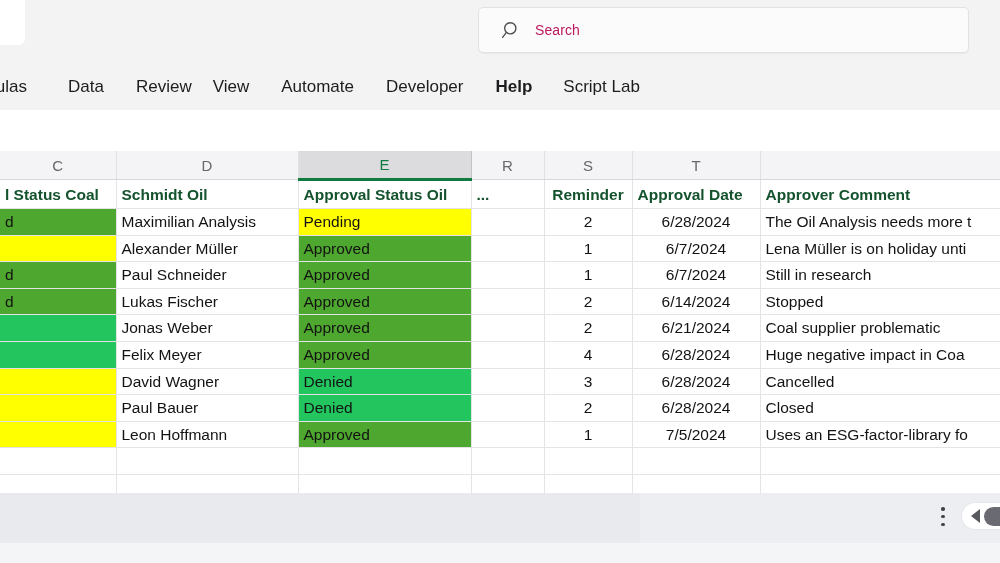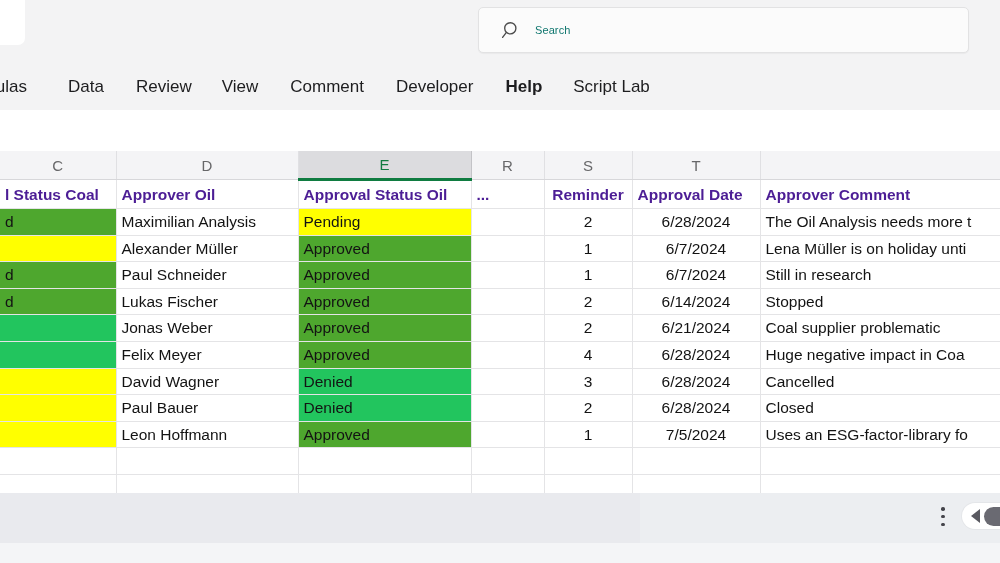--- a/index.html
+++ b/index.html
@@ -39,22 +39,22 @@
     display: flex; align-items: center;
   }
   .search-icon {
     width: 22px; height: 22px;
     margin-left: 22px; margin-right: 12px;
     flex: 0 0 auto;
     color: #4b4b4b;
   }
   .search-icon svg { display: block; }
   .search-ph {
-    font-size: 11px;
-    color: #0f766e;
+    font-size: 14px;
+    color: #be185d;
     letter-spacing: 0.1px;
   }
 
   
   .ribbon {
     position: absolute; left: 0; top: 63px; width: 1000px; height: 47px;
     background: #f3f3f4;
     border-bottom: 1px solid #e6e6e8;
     display: flex; align-items: center;
   }
@@ -128,21 +128,21 @@
     border-bottom: 1px solid #e4e4e6;
     white-space: nowrap;
     overflow: hidden;
     vertical-align: middle;
     line-height: 25.6px;
   }
   tr.hdrrow td {
     font-weight: bold;
     height: 27px;
     line-height: 27px;
-    color: #4c1d95;
+    color: #14532d;
     font-size: 15.5px;
     border-bottom: 1px solid #e4e4e6;
   }
   td.num { text-align: center; padding-right: 7px; }
   td.fill-green  { background: #4ea72e; }
   td.fill-yellow { background: #ffff00; }
   td.fill-red    { background: #22c55e; }
   td.clipleft { padding-left: 2px; }
 
   
@@ -205,22 +205,22 @@
         </svg>
       </span>
       <span class="search-ph">Search</span>
     </div>
   </div>
 
   <div class="ribbon">
     <div class="rtab clipped" style="margin-left:-24px;">rmulas</div>
     <div class="rtab" style="margin-left:41px;">Data</div>
     <div class="rtab" style="margin-left:32px;">Review</div>
-    <div class="rtab" style="margin-left:30px;">View</div>
-    <div class="rtab" style="margin-left:32px;">Comment</div>
+    <div class="rtab" style="margin-left:21px;">View</div>
+    <div class="rtab" style="margin-left:32px;">Automate</div>
     <div class="rtab" style="margin-left:32px;">Developer</div>
     <div class="rtab" style="margin-left:32px;font-weight:bold;">Help</div>
     <div class="rtab" style="margin-left:31px;">Script Lab</div>
   </div>
 
   <div class="formulabar"></div>
 
   <div class="gridwrap">
     <table class="grid">
       <colgroup>
@@ -239,21 +239,21 @@
           <th class="sel">E</th>
           <th>R</th>
           <th>S</th>
           <th>T</th>
           <th class="blankhead"></th>
         </tr>
       </thead>
       <tbody>
         <tr class="hdrrow">
           <td class="clipleft">l Status Coal</td>
-          <td>Approver Oil</td>
+          <td>Schmidt Oil</td>
           <td>Approval Status Oil</td>
           <td>...</td>
           <td class="num">Reminder</td>
           <td>Approval Date</td>
           <td>Approver Comment</td>
         </tr>
 
         <tr>
           <td class="clipleft fill-green">d</td>
           <td>Maximilian Analysis</td>

